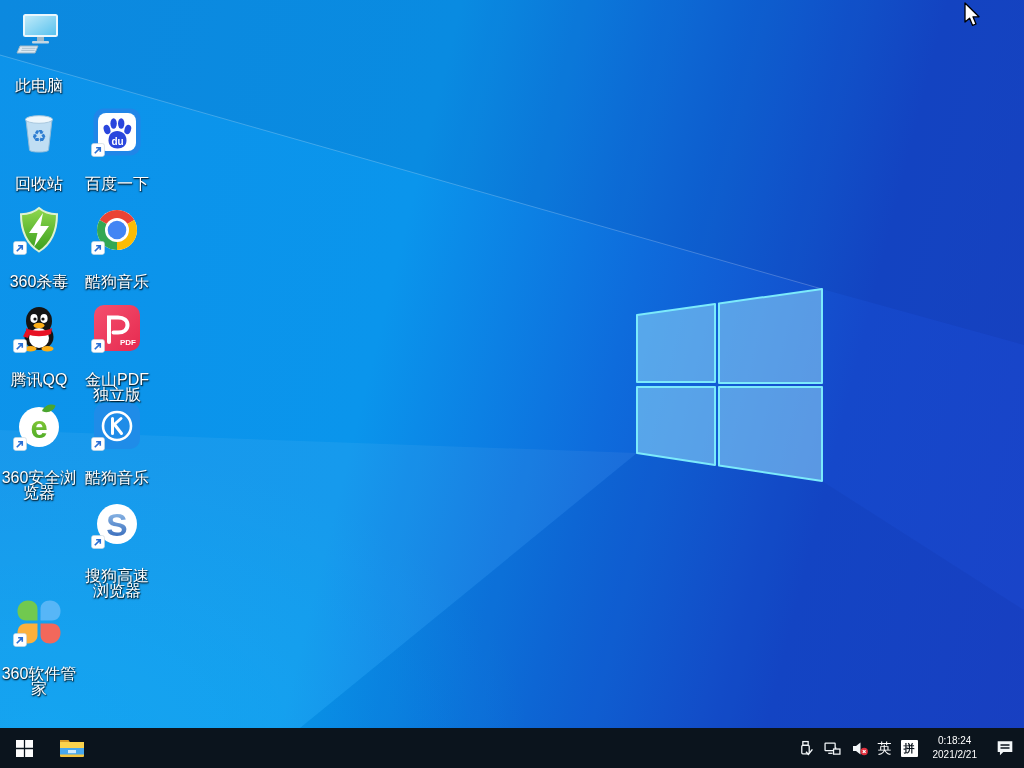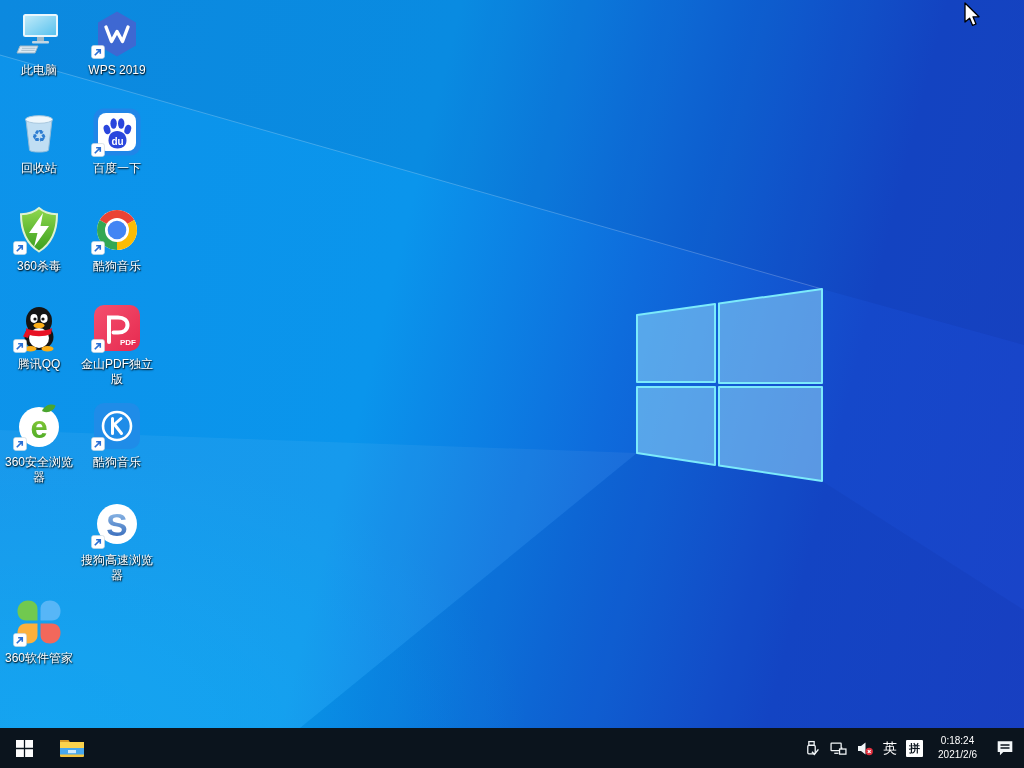--- a/index.html
+++ b/index.html
@@ -8,21 +8,21 @@
     background:
       radial-gradient(700px 420px at 4% 96%, rgba(0,190,255,.30), rgba(0,190,255,0) 70%),
       linear-gradient(104deg,#0d93ea 0%,#0a95ec 38%,#0e6cdc 58%,#1548ca 78%,#1a43c8 100%);}
   
   #wallpaper{position:absolute;left:0;top:0;}
   
   .cell{position:absolute;width:78px;display:flex;flex-direction:column;align-items:center;cursor:default;}
   .ic{position:relative;width:48px;height:48px;}
   .ic svg{display:block;}
   .sc{position:absolute;left:-2px;bottom:-1px;width:14px;height:14px;}
-  .lbl{margin-top:5px;max-width:76px;font-size:12px;line-height:15px;color:#fff;text-align:center;
+  .lbl{margin-top:20px;max-width:76px;font-size:16px;line-height:15px;color:#fff;text-align:center;
     text-shadow:0 1px 2px rgba(0,0,0,.85),1px 1px 1px rgba(0,0,0,.6);word-break:break-all;}
   
   #taskbar{position:absolute;left:0;bottom:0;width:1024px;height:40px;background:#0b141d;
     display:flex;align-items:center;justify-content:space-between;}
   .tb-left{display:flex;height:40px;}
   .tb-btn{width:48px;height:40px;background:transparent;border:none;display:flex;
     align-items:center;justify-content:center;padding:0;}
   .tb-right{display:flex;align-items:center;height:40px;gap:9px;padding-right:6px;}
   .tray-icon{display:flex;align-items:center;justify-content:center;width:18px;height:40px;}
   .ime-latin{color:#fff;font-size:14px;line-height:40px;}
@@ -170,35 +170,20 @@
       <span class="sc">
         <svg width="14" height="14" viewBox="0 0 13 13">
             <rect x="0.5" y="0.5" width="12" height="12" rx="2" fill="#fff" stroke="#c9d6e0" stroke-width="0.6"></rect>
             <path d="M3.5 9.5 L8.3 4.7 M4.8 4.4 L8.6 4.4 L8.6 8.2" stroke="#2a6fd4" stroke-width="1.5" fill="none"></path>
           </svg>
       </span>
     </div>
     <div class="lbl">360软件管家</div>
   </div>
 
-  <div class="cell" style="left:78px;top:10px">
-    <div class="ic">
-      <svg width="48" height="48" viewBox="0 0 48 48">
-        <polygon points="24,1.5 43,12.5 43,35.5 24,46.5 5,35.5 5,12.5" fill="#3e68d2"></polygon>
-        <path d="M13 17 L18.5 31.5 L24 21.5 L29.5 31.5 L35 17" fill="none" stroke="#fff" stroke-width="3.4" stroke-linecap="round" stroke-linejoin="round"></path>
-      </svg>
-      <span class="sc">
-        <svg width="14" height="14" viewBox="0 0 13 13">
-            <rect x="0.5" y="0.5" width="12" height="12" rx="2" fill="#fff" stroke="#c9d6e0" stroke-width="0.6"></rect>
-            <path d="M3.5 9.5 L8.3 4.7 M4.8 4.4 L8.6 4.4 L8.6 8.2" stroke="#2a6fd4" stroke-width="1.5" fill="none"></path>
-          </svg>
-      </span>
-    </div>
-    <div class="lbl">WPS 2019</div>
-  </div>
 
   <div class="cell" style="left:78px;top:108px">
     <div class="ic">
       <svg width="48" height="48" viewBox="0 0 48 48">
         <rect x="0.5" y="0.5" width="47" height="47" rx="10" fill="#2086e8"></rect>
         <rect x="5" y="5" width="38" height="38" rx="8" fill="#ffffff"></rect>
         <g fill="#2a46dd">
           <ellipse cx="14" cy="21.5" rx="3.2" ry="4.8" transform="rotate(-18 14 21.5)"></ellipse>
           <ellipse cx="20.6" cy="15.5" rx="3.2" ry="5.2"></ellipse>
           <ellipse cx="28.2" cy="15.5" rx="3.2" ry="5.2"></ellipse>
@@ -340,21 +325,21 @@
         <svg width="19" height="17" viewBox="0 0 18 16">
           <path d="M2 5.5 h3 L9.5 2 v12 L5 10.5 H2 Z" fill="#f2f6f8"></path>
           <circle cx="13.2" cy="11" r="3.7" fill="#e0303e"></circle>
           <path d="M11.8 9.6 l2.8 2.8 M14.6 9.6 l-2.8 2.8" stroke="#fff" stroke-width="1.2"></path>
         </svg>
       </div>
       <div class="ime-latin">英</div>
       <div class="ime-pinyin">拼</div>
       <div class="clock">
         <div>0:18:24</div>
-        <div>2021/2/6</div>
+        <div>2021/2/21</div>
       </div>
       <div class="tray-icon" style="width:26px">
         <svg width="18" height="18" viewBox="0 0 16 16">
           <path d="M1.5 2 h13 v9.5 h-8 l-3 3 v-3 h-2 Z" fill="#f2f6f8"></path>
           <path d="M4 5.3 h8 M4 8 h8" stroke="#0b141d" stroke-width="1.3"></path>
         </svg>
       </div>
     </div>
   </div>
 </div>

